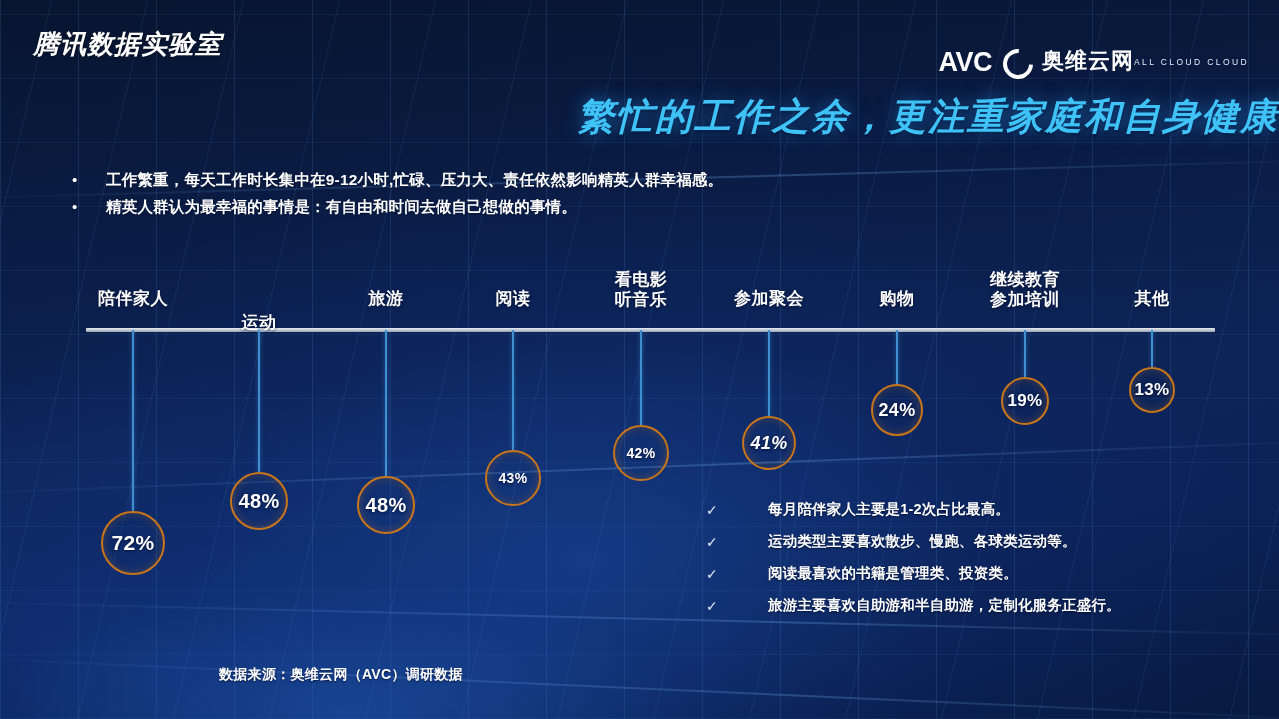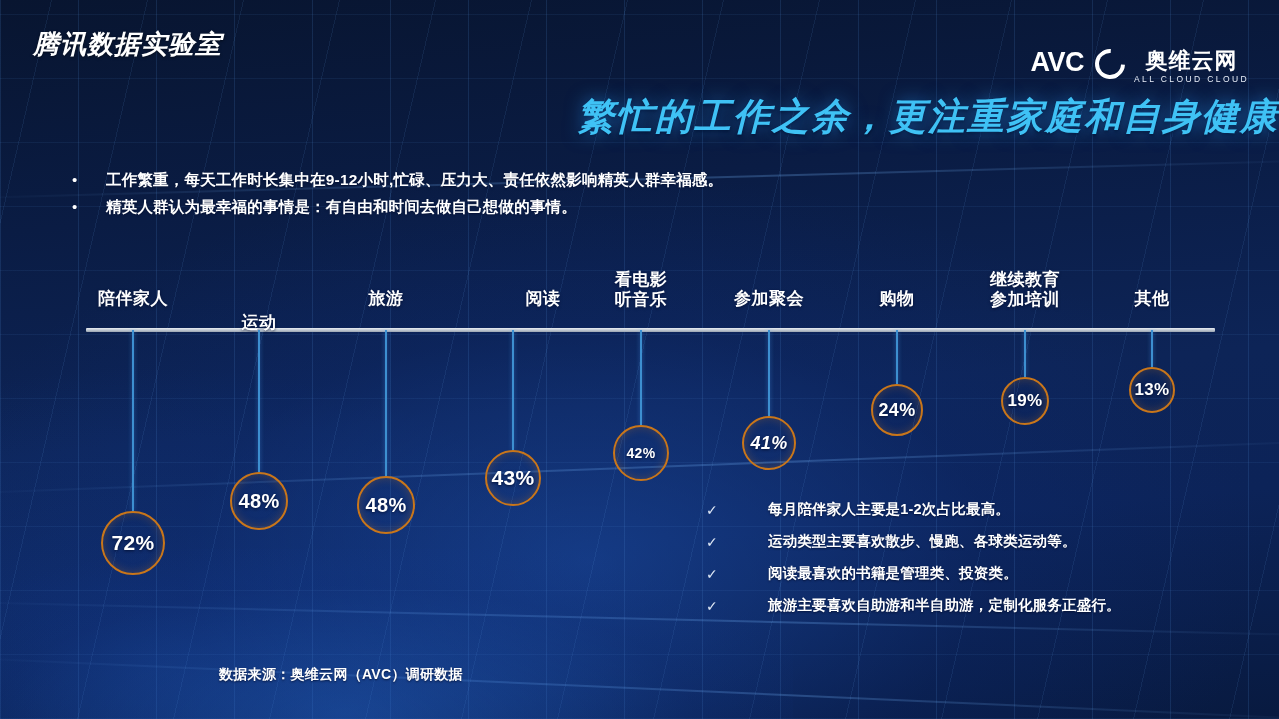--- a/index.html
+++ b/index.html
@@ -102,21 +102,21 @@
   .avc-c {
     display: inline-block;
     position: relative;
     width: 22px; height: 22px;
     border: 4px solid #ffffff;
     border-radius: 50%;
     border-right-color: transparent;
     transform: rotate(-42deg);
     margin-left: 2px;
   }
-  .avc-cn-block { display: flex; flex-direction: column; align-items: center; }
+  .avc-cn-block { display: flex; flex-direction: row; align-items: center; }
   .avc-cn {
     font-size: 22px;
     font-weight: bold;
     color: #ffffff;
     letter-spacing: 1px;
     line-height: 1.05;
   }
   .avc-en {
     font-size: 8.5px;
     color: #e8eef8;
@@ -315,26 +315,26 @@
         <div class="bubble" style="left: 259px; top: 239px; width: 58px; height: 58px;">
           <span style="font-size: 20px;">48%</span>
         </div>
         <div class="cat" style="left: 386px; top: 27px;">
           <div>旅游</div>
         </div>
         <div class="stem" style="left: 386px; top: 68px; height: 146px;"></div>
         <div class="bubble" style="left: 386px; top: 243px; width: 58px; height: 58px;">
           <span style="font-size: 20px;">48%</span>
         </div>
-        <div class="cat" style="left: 543px; top: 27px;">
+        <div class="cat" style="left: 513px; top: 27px;">
           <div>阅读</div>
         </div>
         <div class="stem" style="left: 513px; top: 68px; height: 120px;"></div>
         <div class="bubble" style="left: 513px; top: 216px; width: 56px; height: 56px;">
-          <span style="font-size: 21px;">43%</span>
+          <span style="font-size: 14px;">43%</span>
         </div>
         <div class="cat" style="left: 641px; top: 8px;">
           <div>看电影</div>
           <div>听音乐</div>
         </div>
         <div class="stem" style="left: 641px; top: 68px; height: 95px;"></div>
         <div class="bubble" style="left: 641px; top: 191px; width: 56px; height: 56px;">
           <span style="font-size: 14px;">42%</span>
         </div>
         <div class="cat" style="left: 769px; top: 27px;">

